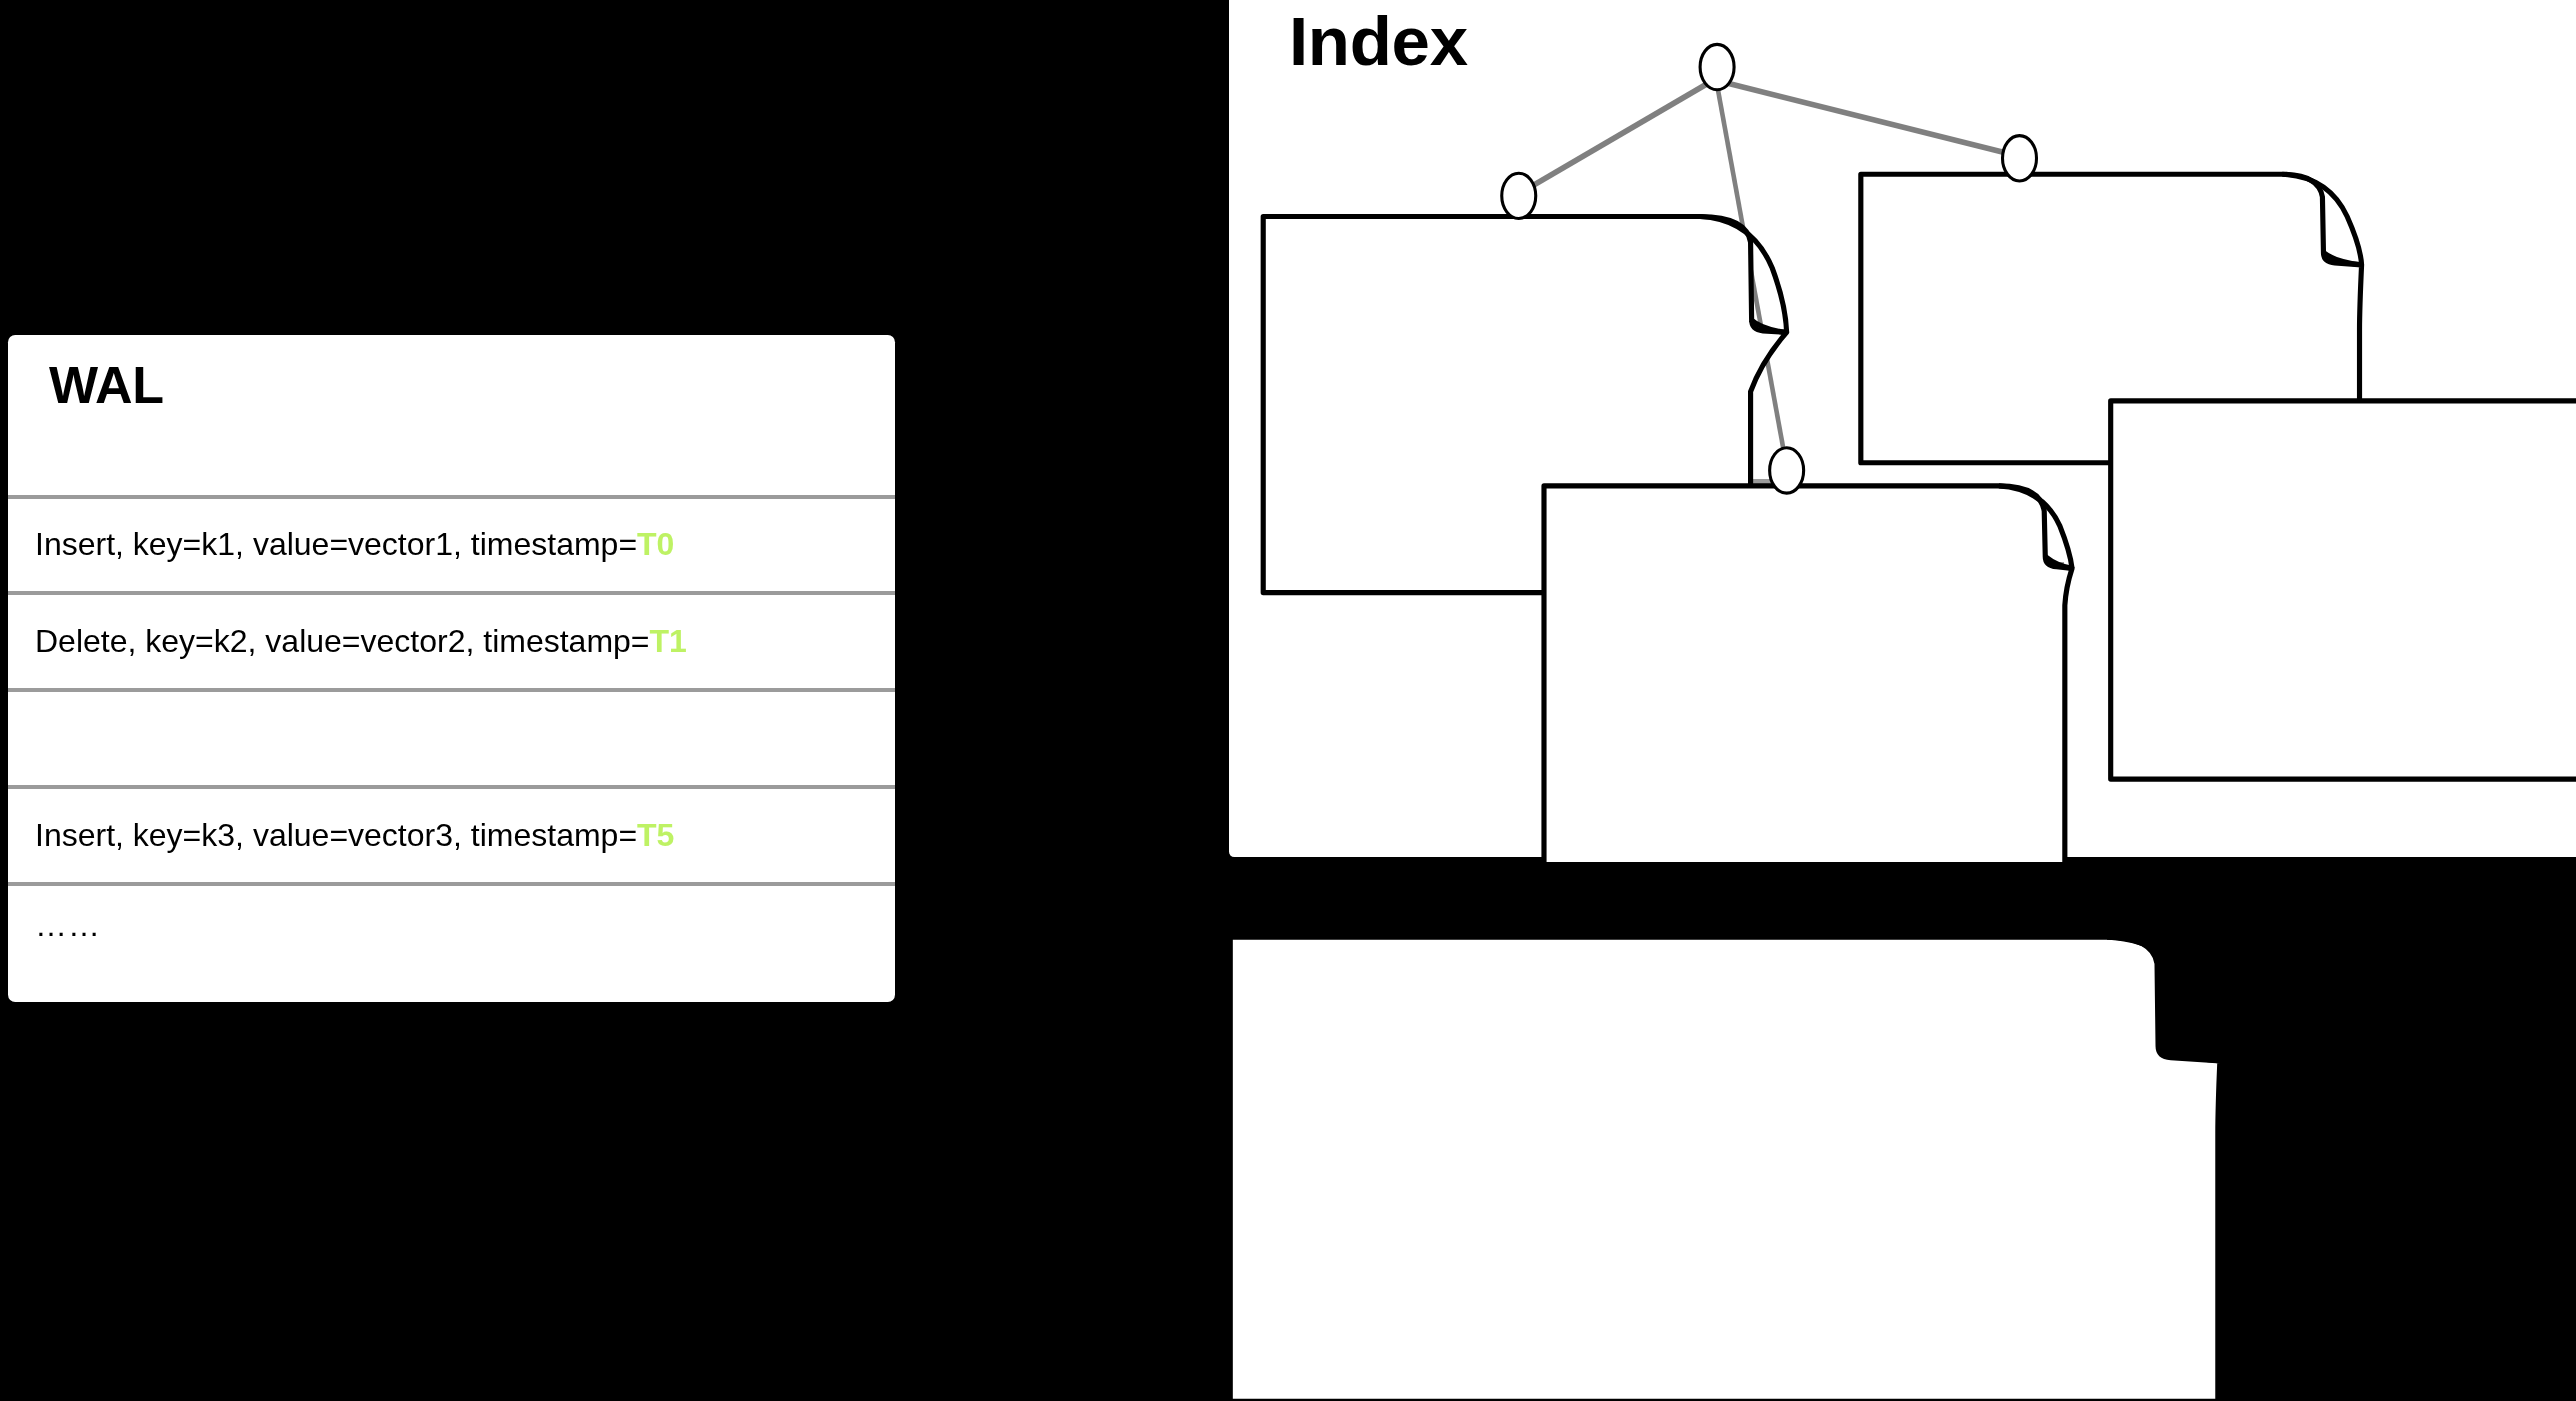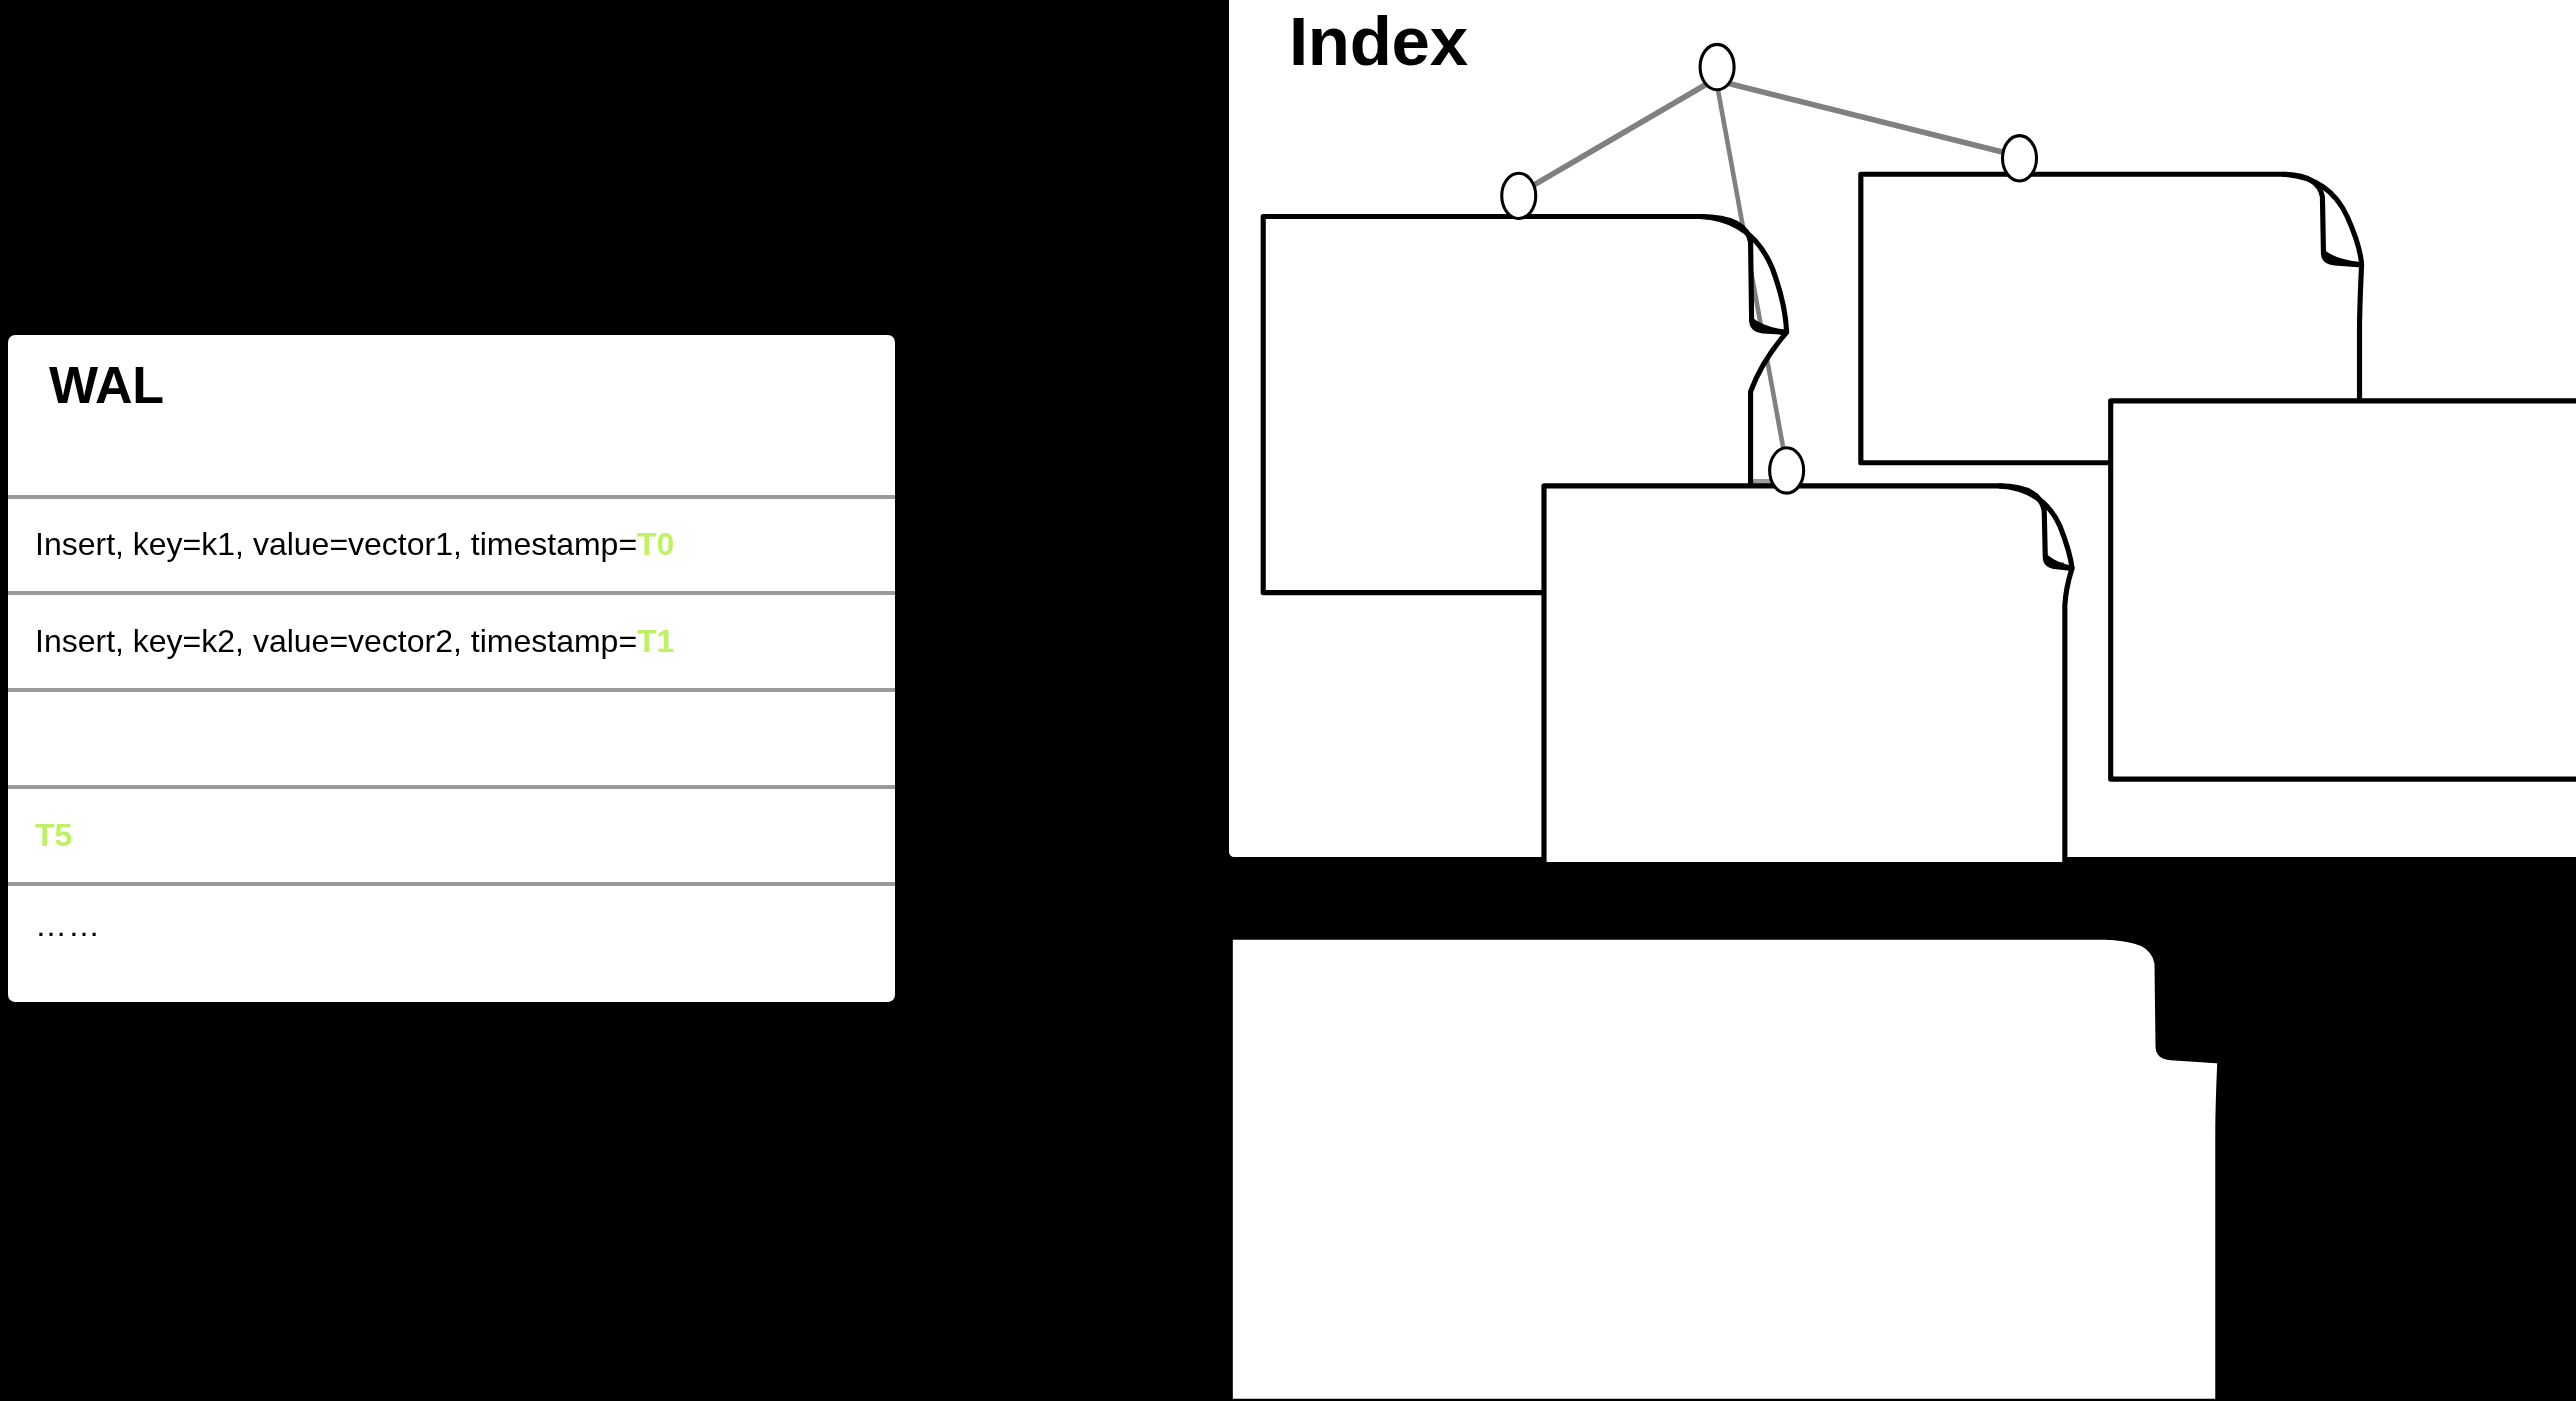--- a/index.html
+++ b/index.html
@@ -84,26 +84,27 @@
   <div class="row-divider" style="left:7.7px; top:688px; width:887px; height:3.6px;"></div>
   <div class="row-divider" style="left:7.7px; top:785px; width:887px; height:3.6px;"></div>
   <div class="row-divider" style="left:7.7px; top:882px; width:887px; height:3.6px;"></div>
 
   <div class="row" style="left:35px; top:498px; width:855px; height:93px; font-size:32px;">
     <span>Insert, key=k1, value=vector1, timestamp=</span>
       <span class="ts">T0</span>
   </div>
 
   <div class="row" style="left:35px; top:595px; width:855px; height:93px; font-size:32px;">
-    <span>Insert, key=k2, value=vector2, timestamp=</span>
+    <span>Delete, key=k2, value=vector2, timestamp=</span>
       <span class="ts">T1</span>
   </div>
 
 
   <div class="row" style="left:35px; top:789px; width:855px; height:93px; font-size:32px;">
+    <span>Insert, key=k3, value=vector3, timestamp=</span>
       <span class="ts">T5</span>
   </div>
 
   <div class="ellipsis" style="left:35px; top:907px; font-size:32px;">……</div>
 
   <div class="panel" style="left:1229px; top:0px; width:1583px; height:857px; border-radius:0 0 5.2px 5.2px;">
   </div>
 
   <div class="panel-title" style="left:1257px; top:13px; font-size:69px; line-height:57px;margin-left:32px;">Index</div>
 

